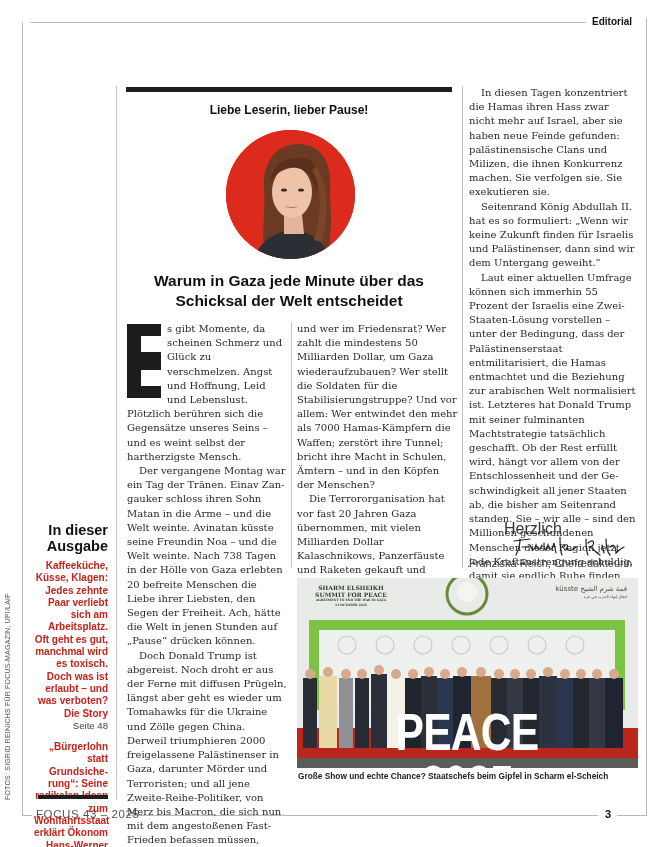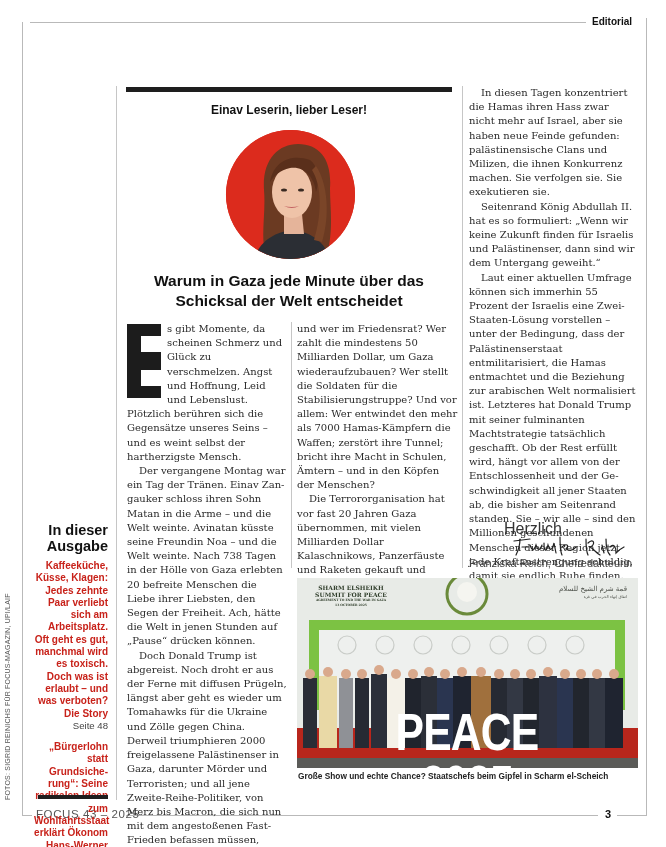--- a/index.html
+++ b/index.html
@@ -66,21 +66,21 @@
 <div class="frame-bottom3"></div>
 <div class="folio-left">FOCUS 43 – 2025</div>
 <div class="folio-right">3</div>
 <div class="credit">FOTOS: SIGRID REINICHS FÜR FOCUS-MAGAZIN, UPI/LAIF</div>
 
 <div class="vline" style="left:116px; top:86px; height:714px;"></div>
 <div class="vline" style="left:291px; top:322px; height:246px;"></div>
 <div class="vline" style="left:462px; top:86px; height:482px;"></div>
 
 <div class="top-bar"></div>
-<div class="greeting">Einav Leserin, lieber Leser!</div>
+<div class="greeting">Liebe Leserin, lieber Pause!</div>
 <div class="portrait">
   <svg width="129" height="129" viewBox="0 0 129 129">
     <rect width="129" height="129" fill="#dc2b1d"></rect>
 
     <path d="M38 60 C36 30 52 14 72 14 C94 14 106 30 104 58 C104 80 108 100 100 129 L40 129 C34 105 40 85 38 60 Z" fill="#6b3a22"></path>
 
     <path d="M28 129 C34 110 50 102 66 100 C84 102 98 110 104 129 Z" fill="#2b2e34"></path>
 
     <path d="M58 84 L76 84 L78 104 L58 104 Z" fill="#e5b49a"></path>
 
@@ -200,18 +200,18 @@
         <circle cx="317" cy="96" r="5"></circle>
     </g>
   </svg>
   <div style="position:absolute; left:14px; top:6px; font-family:'DejaVu Serif', serif; font-weight:bold; font-size:6px; line-height:7px; color:#2f3d2a; text-align:center; width:80px;">
     <div>SHARM ELSHEIKH</div>
     <div>SUMMIT FOR PEACE</div>
     <div style="font-size:3px; line-height:5px;">AGREEMENT TO END THE WAR IN GAZA</div>
     <div style="font-size:3px; line-height:4px;">13 OCTOBER 2025</div>
   </div>
   <div style="position:absolute; left:240px; top:6px; width:90px; text-align:right; font-family:'DejaVu Sans', sans-serif; color:#4b4f48;" dir="rtl">
-    <div style="font-size:7px; line-height:10px;">قمة شرم الشيخ للسلام</div>
+    <div style="font-size:7px; line-height:10px;">قمة شرم الشيخ küsste</div>
     <div style="font-size:4px; line-height:6px;">اتفاق إنهاء الحرب في غزة</div>
   </div>
   <div style="position:absolute; left:30px; top:128px; width:280px; text-align:center; font-family:'Liberation Sans', sans-serif; font-weight:bold; font-size:52px; line-height:52px; color:#ffffff; letter-spacing:-1px; transform:scaleX(0.82); transform-origin:center;">PEACE 2025</div>
 </div>
 <div class="caption">Große Show und echte Chance? Staatschefs beim Gipfel in Scharm el-Scheich</div>
 
 </body></html>

